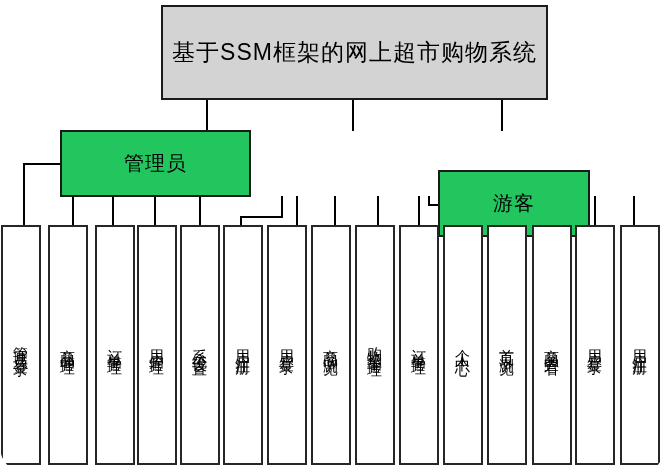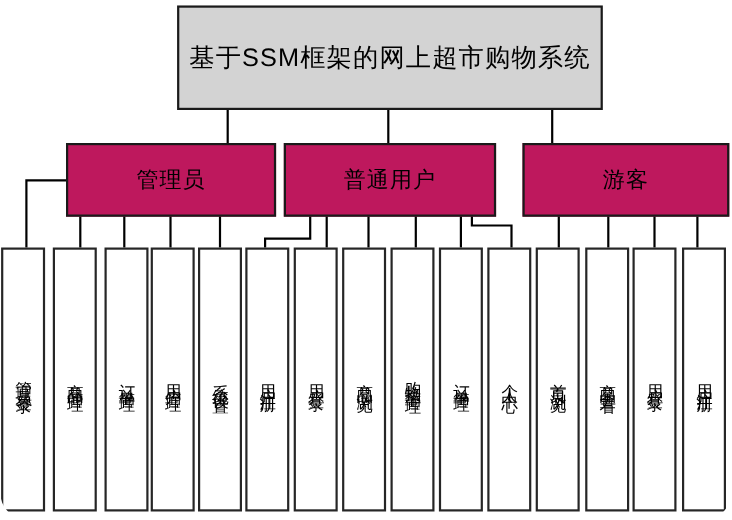--- a/index.html
+++ b/index.html
@@ -38,28 +38,28 @@
     width: 387px;
     height: 95px;
     background: #d3d3d3;
     border: 2px solid #1a1a1a;
     font-size: 23px;
     letter-spacing: 1px;
   }
   .role-box {
     top: 130px;
     height: 67px;
-    background: #be185d;
+    background: #22c55e;
     border: 2px solid #1a1a1a;
     font-size: 20px;
     letter-spacing: 1px;
   }
   .role-admin { left: 60px;  width: 191px; }
   .role-user  { left: 258px; width: 193px; }
-  .role-guest { left: 475px; width: 188px; }
+  .role-guest { left: 438px; width: 152px; margin-top: 40px; }
   .leaf-box {
     top: 225px;
     width: 40px;
     height: 240px;
     background: #ffffff;
     border: 2px solid #262626;
     font-size: 15px;
   }
   .leaf-box .vtext {
     writing-mode: vertical-rl;
@@ -97,23 +97,20 @@
     <line x1="595" y1="196" x2="595" y2="226"></line>
     <line x1="634" y1="196" x2="634" y2="226"></line>
   </svg>
 
   <div class="box title-box">
     <span>基于SSM框架的网上超市购物系统</span>
   </div>
 
   <div class="box role-box role-admin">
     <span>管理员</span>
-  </div>
-  <div class="box role-box role-user">
-    <span>普通用户</span>
   </div>
   <div class="box role-box role-guest">
     <span>游客</span>
   </div>
 
   <div class="box leaf-box" style="left:1px">
       <span class="vtext">管理员登录</span>
     </div>
   <div class="box leaf-box" style="left:48px">
       <span class="vtext">商品管理</span>

